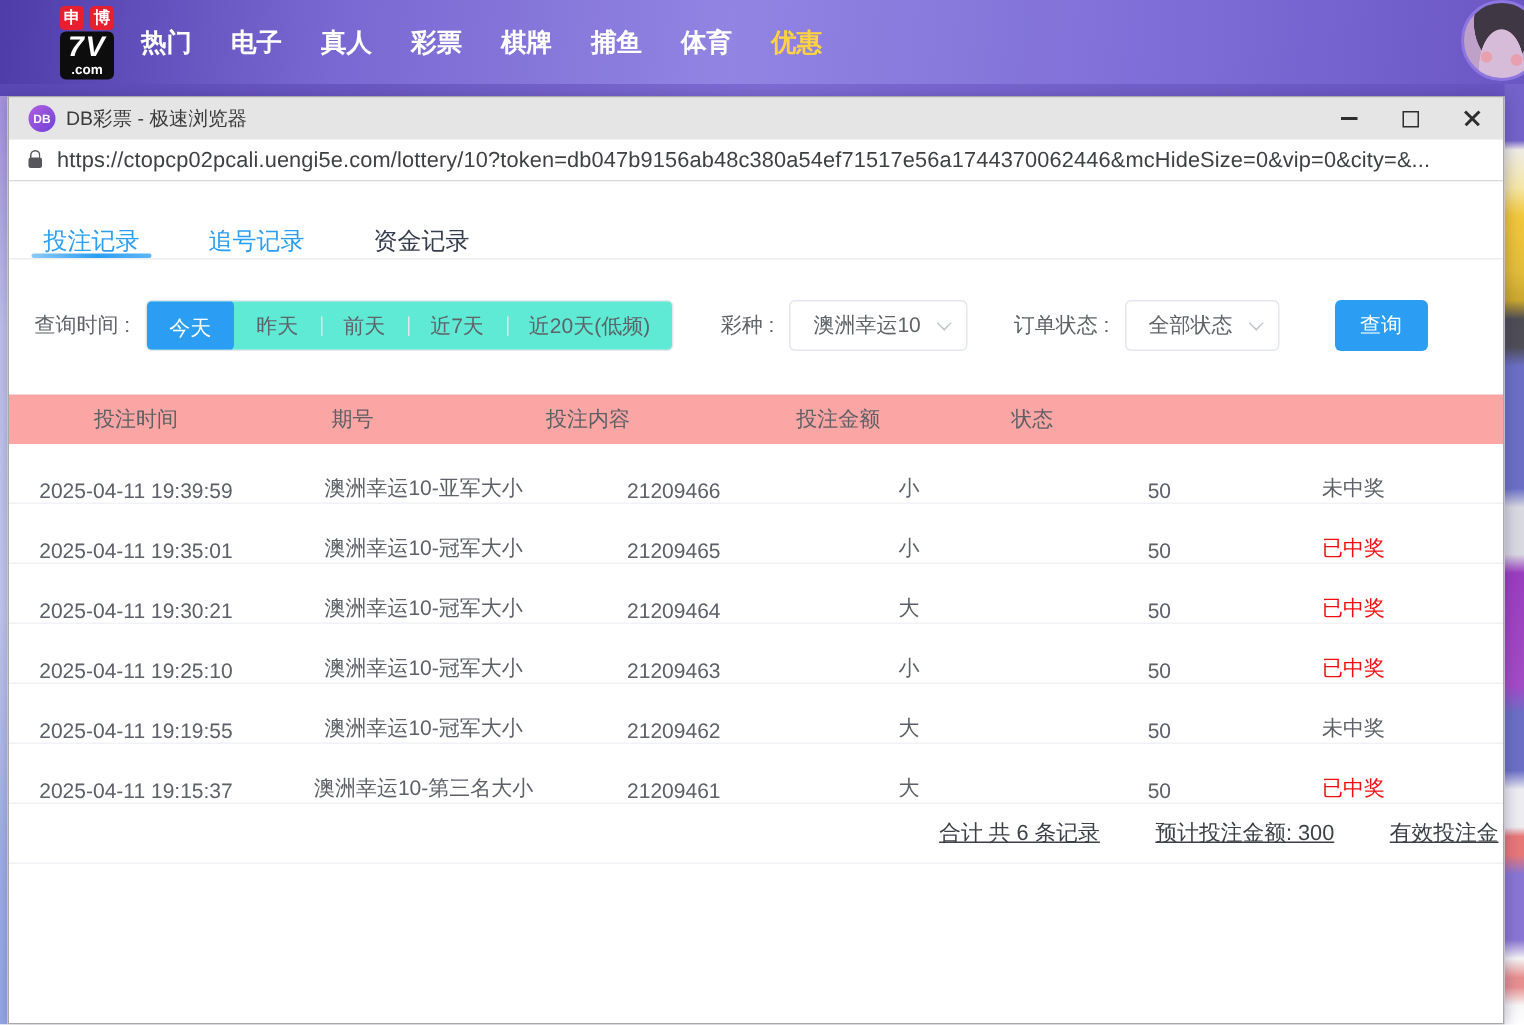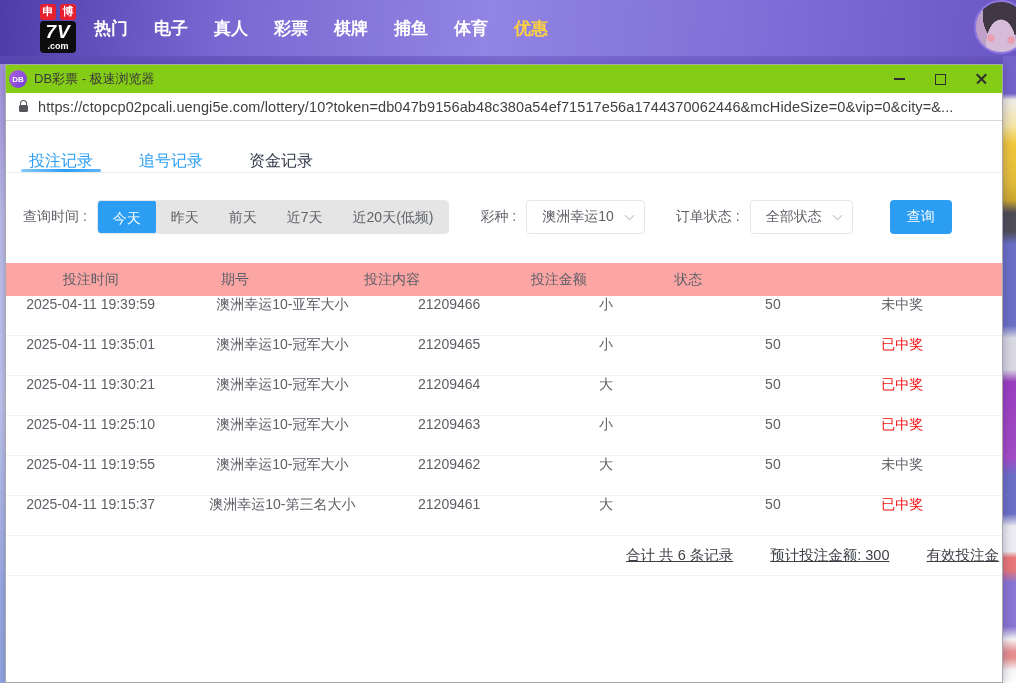--- a/index.html
+++ b/index.html
@@ -36,21 +36,21 @@
   .right-strip{position:absolute;top:56px;right:0;width:13px;height:627px;
     background:linear-gradient(180deg,#7463ca 0%,#7463ca 6%,#efece6 7%,#f5e7a8 11%,#f2c83b 14%,
       #e3bd3a 20%,#caa82e 23%,#4e4c55 25%,#504e58 28%,#6b70c6 30%,#6b70c6 43%,#d9d9e2 45%,
       #d9d9e2 50%,#9a3ec0 52%,#a44cc6 64%,#6b70c6 67%,#6b70c6 73%,#ededf2 75%,#ededf2 79%,
       #e87878 80%,#e87878 82%,#8a76d4 84%,#8a76d4 91%,#f5f5f5 93%,#e89090 95%,#e89090 96%,
       #f8f8f8 98%,#ffffff 100%);}
 
   
   .browser{position:absolute;left:5px;top:64px;width:998px;height:619px;background:#fff;
     border:1px solid #a9a9a9;box-shadow:0 2px 10px rgba(40,30,90,.35);overflow:hidden;z-index:2;}
-  .titlebar{height:28px;background:#84cc16;display:flex;align-items:center;padding-left:3px;position:relative;}
+  .titlebar{height:28px;background:#e5e5e5;display:flex;align-items:center;padding-left:13px;position:relative;}
   .favicon{width:18px;height:18px;border-radius:50%;background:linear-gradient(135deg,#b05fe0,#7040d8);
     color:#fff;font-size:8px;font-weight:700;display:flex;align-items:center;justify-content:center;}
   .wtitle{margin-left:7px;font-size:13px;color:#3a3a3a;}
   .wcontrols{position:absolute;right:0;top:0;height:28px;display:flex;}
   .wbtn{width:41px;height:28px;display:flex;align-items:center;justify-content:center;background:transparent;border:none;cursor:pointer;}
   .ic-min{width:11px;height:2px;background:#2e2e2e;}
   .ic-max{width:11px;height:11px;border:1px solid #2e2e2e;background:transparent;}
   .ic-close{position:relative;width:13px;height:13px;}
   .ic-close::before,.ic-close::after{content:"";position:absolute;left:0;top:5.7px;width:13px;height:1.5px;background:#2e2e2e;}
   .ic-close::before{transform:rotate(45deg);} .ic-close::after{transform:rotate(-45deg);}
@@ -62,34 +62,34 @@
   .url-text{font-size:14.5px;color:#3f4043;white-space:nowrap;overflow:hidden;letter-spacing:.1px;}
 
   
   .content{position:relative;height:561px;background:#fff;}
   .tabs-row{height:52px;border-bottom:1px solid #eceef1;position:relative;display:flex;align-items:flex-end;padding-left:23px;gap:46px;}
   .tab{font-size:16px;cursor:pointer;}
   .tab-underline{position:absolute;left:15px;bottom:0;width:80px;height:3px;border-radius:3px;
     background:linear-gradient(90deg,#8ccaf8,#2b9ef3 55%,#5fb6f6);}
 
   .filter-row{margin-top:27px;display:flex;align-items:center;padding-left:17px;height:34px;font-size:14px;color:#5f6368;}
-  .seg{display:flex;border:1px solid #e3e6ec;border-radius:4px;margin-left:10px;height:34px;align-items:stretch;overflow:hidden;background:#e5e5e5;}
+  .seg{display:flex;border:1px solid #e3e6ec;border-radius:4px;margin-left:10px;height:34px;align-items:stretch;overflow:hidden;background:#5eead4;}
   .seg-opt{padding:0 15px;line-height:32px;cursor:pointer;position:relative;white-space:nowrap;}
   .seg-opt.active{background:#2b9ef3;color:#fff;line-height:34px;margin:-1px 0;padding-top:1px;border-radius:4px;}
   .seg-opt:not(.active)+.seg-opt:not(.active)::before{content:"";position:absolute;left:0;top:10px;height:13px;width:1px;background:#e4e6eb;}
   .fl-label{margin-left:31px;white-space:nowrap;}
   .select{display:flex;align-items:center;border:1px solid #e3e6ec;border-radius:4px;height:34px;
     padding:0 11px 0 15px;margin-left:10px;cursor:pointer;white-space:nowrap;background:#fff;}
   .chev{width:7px;height:7px;border-left:1.6px solid #c3c7ce;border-bottom:1.6px solid #c3c7ce;
     transform:rotate(-45deg);margin-left:12px;margin-top:-4px;flex:none;}
   .search-btn{margin-left:37px;width:62px;height:34px;background:#2b9ef3;color:#fff;border:none;border-radius:4px;font-size:14px;cursor:pointer;}
 
   .table{margin-top:29px;}
   .thead{height:33px;background:#fca5a5;display:flex;align-items:center;color:#5d6066;font-size:14px;}
-  .tr{height:40px;display:flex;align-items:flex-start;border-bottom:1px solid #f1f2f5;font-size:14px;color:#5d6066;}
+  .tr{height:40px;display:flex;align-items:flex-end;border-bottom:1px solid #f1f2f5;font-size:14px;color:#5d6066;}
   .td,.th{text-align:center;white-space:nowrap;overflow:hidden;}
   .c1{width:17%;} .c2{width:21.5%;} .c3{width:12%;} .c4{width:19.5%;} .c5{width:14%;} .c6{width:12%;}
   .summary{height:40px;display:flex;align-items:center;justify-content:flex-end;border-bottom:1px solid #f1f2f5;
     font-size:14.5px;color:#3c3f45;white-space:nowrap;padding-right:3px;text-decoration:underline;}
   .sum-item{margin-left:37px;}
 </style>
 </head>
 <body>
 
 <header class="site-header">

